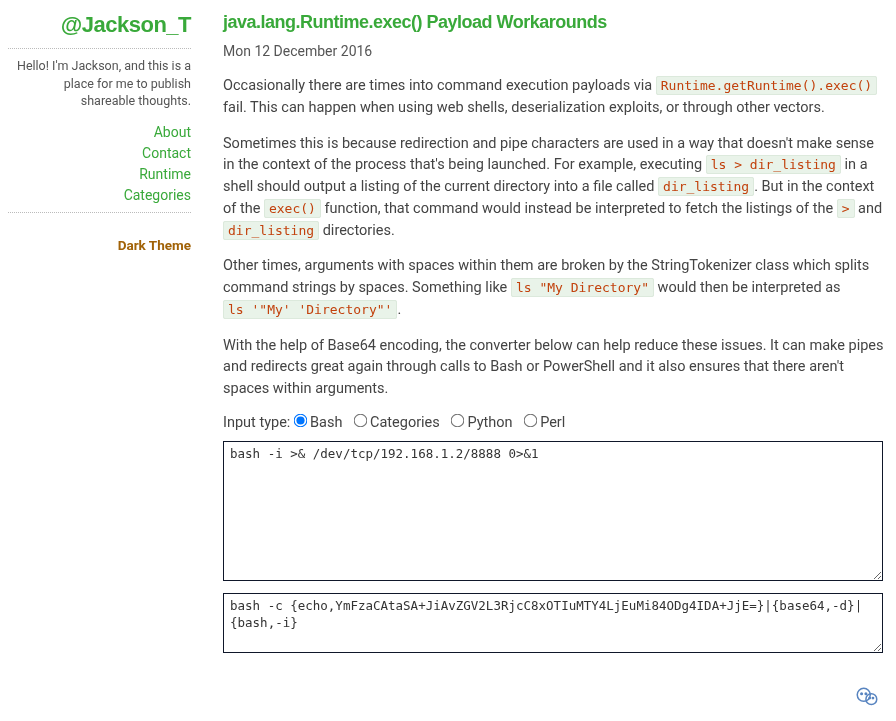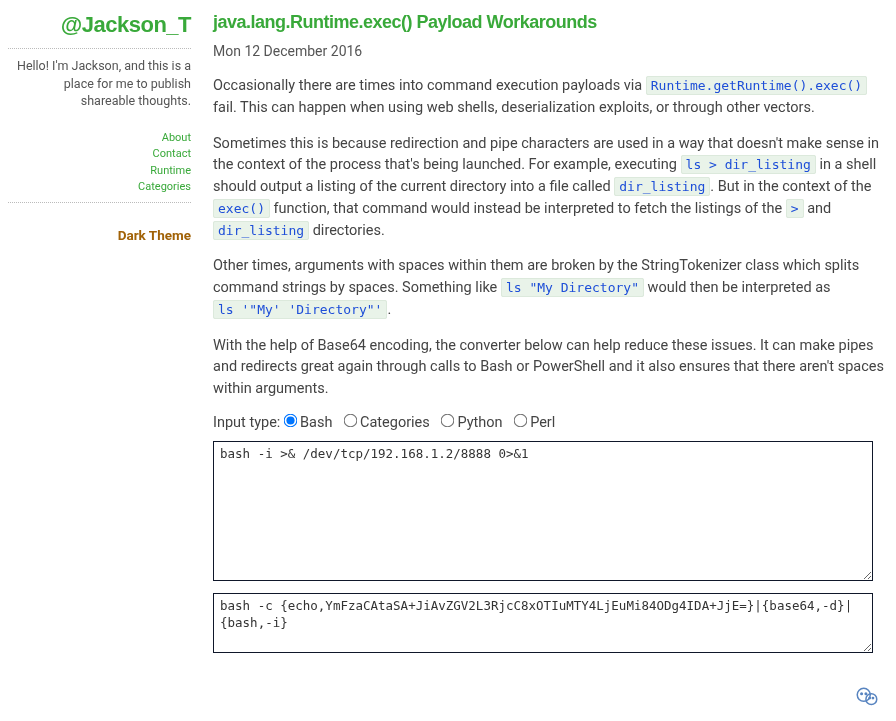--- a/index.html
+++ b/index.html
@@ -8,20 +8,21 @@
     font-size: 15px;
     color: #444;
     background: #fff;
     width: 896px;
     height: 721px;
     overflow: hidden;
   }
   .page {
     display: flex;
     padding: 12px 8px 0 8px;
+    gap: 10px;
   }
   .sidebar {
     width: 195px;
     flex-shrink: 0;
     text-align: right;
     padding-right: 12px;
   }
   .sidebar h1.handle {
     font-family: "Century Gothic", "Trebuchet MS", sans-serif;
     font-size: 22px;
@@ -33,23 +34,23 @@
   .divider {
     width: 100%;
     height: 0;
     border-top: 1px dotted #bbb;
     margin: 6px 0 8px 0;
   }
   .tagline {
     font-size: 12.5px;
     color: #555;
     line-height: 1.4;
-    margin-bottom: 20px;
+    margin-bottom: 12px;
   }
-  .nav { list-style: none; font-size: 11px; line-height: 1.5; }
+  .nav { list-style: none; font-size: 14px; line-height: 1.5; }
   .nav a { color: #39a93a; text-decoration: none; }
   .theme-link {
     font-size: 13.5px;
     margin-top: 24px;
   }
   .theme-link a { color: #a16207; text-decoration: none; font-weight: 700; }
 
   .main {
     flex: 1;
     padding-left: 10px;
@@ -70,21 +71,21 @@
   .main p {
     font-size: 14.5px;
     line-height: 1.5;
     color: #444;
     margin-bottom: 14px;
   }
   code.inline {
     font-family: "Consolas", "Menlo", monospace;
     font-size: 13px;
     background: #e9f3e9;
-    color: #1d4ed8;
+    color: #c2410c;
     padding: 1px 4px;
     border: 1px solid #dce9dc;
     border-radius: 2px;
     white-space: nowrap;
   }
   .input-type-row {
     font-size: 14.5px;
     color: #444;
     margin-bottom: 10px;
   }

